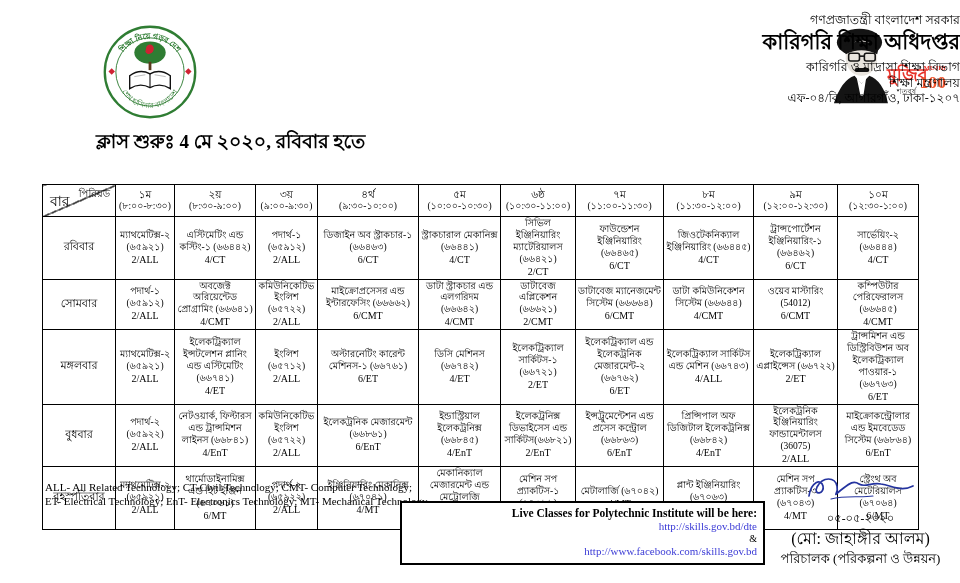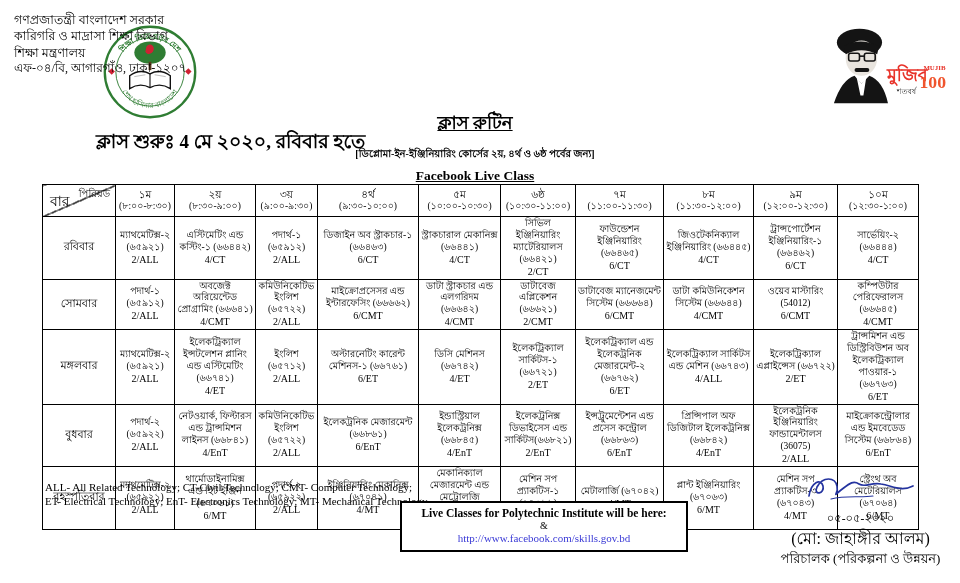--- a/index.html
+++ b/index.html
@@ -1,20 +1,20 @@
 <!DOCTYPE html>
 <html><head>
 <meta charset="utf-8">
 <style>
   html,body{margin:0;padding:0;background:#ffffff;}
   .page{position:relative;width:960px;height:583px;background:#fff;overflow:hidden;
         font-family:"Liberation Serif","DejaVu Serif",serif;color:#000;}
 
   
-  .gov-header{position:absolute;top:12px;left:14px;right:0;text-align:left;line-height:1.3;}
+  .gov-header{position:absolute;top:12px;left:0;right:0;text-align:right;line-height:1.3;}
   .gov-line1{font-size:12.5px;}
   .gov-line2{font-size:21px;font-weight:bold;margin:1px 0 2px;}
   .gov-line3{font-size:12.5px;}
   .gov-line4{font-size:12.5px;}
   .gov-line5{font-size:12px;}
 
   .logo-left{position:absolute;left:102px;top:24px;}
   .logo-right{position:absolute;left:828px;top:24px;}
 
   
@@ -38,22 +38,22 @@
 
   .corner-cell{position:relative;background:
       linear-gradient(to bottom right,
         transparent calc(50% - 0.6px), #000 calc(50% - 0.6px),
         #000 calc(50% + 0.6px), transparent calc(50% + 0.6px));}
   .corner-period{position:absolute;top:1px;right:5px;font-size:10px;}
   .corner-day{position:absolute;bottom:2px;left:7px;font-size:14px;}
 
   
   .legend{position:absolute;left:45px;top:481px;font-size:11px;line-height:1.25;text-align:left;}
-  .live-box{position:absolute;left:400px;top:501px;width:288px;border:2px solid #000;
-            text-align:center;padding:4px 6px 6px;background:#fff;box-sizing:border-box;}
+  .live-box{position:absolute;left:400px;top:501px;width:365px;border:2px solid #000;
+            text-align:right;padding:4px 6px 6px;background:#fff;box-sizing:border-box;}
   .live-title{font-size:11.5px;font-weight:bold;}
   .live-link{font-size:11px;color:#3b3bd6;display:block;text-decoration:none;cursor:pointer;margin-top:1px;}
   .live-amp{font-size:10px;margin-top:1px;}
 
   .sign-block{position:absolute;left:768px;top:474px;width:185px;text-align:center;line-height:1.45;}
   .sign-date{font-size:11.5px;}
   .sign-name{font-size:16px;}
   .sign-title{font-size:13px;font-family:Liberation Serif, serif;}
 </style>
 </head>
@@ -100,31 +100,27 @@
       <path d="M29,53 L34,60 L39,53 L36,72 L33,72 Z" fill="#ffffff"></path>
       <text x="60" y="57" font-size="18" font-weight="bold" fill="#e8332a">মুজিব</text>
       <text x="97" y="46" font-size="7" font-weight="bold" fill="#e8332a">MUJIB</text>
       <text x="93" y="64" font-size="18" font-weight="bold" fill="#f0542d">100</text>
       <text x="70" y="70" font-size="8" fill="#3a3a3a">শতবর্ষ</text>
     </svg>
   </div>
 
   <div class="gov-header">
     <div class="gov-line1">গণপ্রজাতন্ত্রী বাংলাদেশ সরকার</div>
+    <div class="gov-line2">কারিগরি শিক্ষা অধিদপ্তর</div>
     <div class="gov-line3">কারিগরি ও মাদ্রাসা শিক্ষা বিভাগ</div>
     <div class="gov-line4">শিক্ষা মন্ত্রণালয়</div>
     <div class="gov-line5">এফ-০৪/বি, আগারগাঁও, ঢাকা-১২০৭</div>
   </div>
 
   <div class="start-note">ক্লাস শুরুঃ 4 মে ২০২০, রবিবার হতে</div>
-  <div class="title-block">
-    <div class="main-title">ক্লাস রুটিন</div>
-    <div class="subtitle">[ডিপ্লোমা-ইন-ইঞ্জিনিয়ারিং কোর্সের ২য়, ৪র্থ ও ৬ষ্ঠ পর্বের জন্য]</div>
-    <div class="fb-live">Facebook Live Class</div>
-  </div>
 
   <table class="routine" id="routine">
     <colgroup id="routine-cols">
         <col style="width: 73px;">
         <col style="width: 59px;">
         <col style="width: 81px;">
         <col style="width: 62px;">
         <col style="width: 101px;">
         <col style="width: 82px;">
         <col style="width: 75px;">
@@ -400,20 +396,21 @@
       </tbody>
   </table>
 
   <div class="legend">
     <div>ALL- All Related Technology; CT-Civil Technology; CMT- Computer Technology;</div>
     <div>ET- Electrical Technology; EnT- Electronics Technology; MT- Mechanical Technology</div>
   </div>
 
   <div class="live-box">
     <div class="live-title">Live Classes for Polytechnic Institute will be here:</div>
+    <a class="live-link">http://skills.gov.bd/dte</a>
     <div class="live-amp">&amp;</div>
     <a class="live-link">http://www.facebook.com/skills.gov.bd</a>
   </div>
 
   <div class="sign-block">
     <svg width="120" height="30" viewBox="0 0 120 30">
       <path d="M8,22 C10,8 20,4 22,12 C24,20 12,22 16,13 C22,2 34,3 36,12 C38,20 30,24 40,16 C48,10 52,6 58,10 C64,14 70,8 80,10 C92,12 100,18 112,12" fill="none" stroke="#24339f" stroke-width="1.7" stroke-linecap="round"></path>
       <path d="M30,25 C45,21 60,24 72,22" fill="none" stroke="#24339f" stroke-width="1.1" stroke-linecap="round"></path>
     </svg>
     <div class="sign-date">০৫-০৫-২০২০</div>

